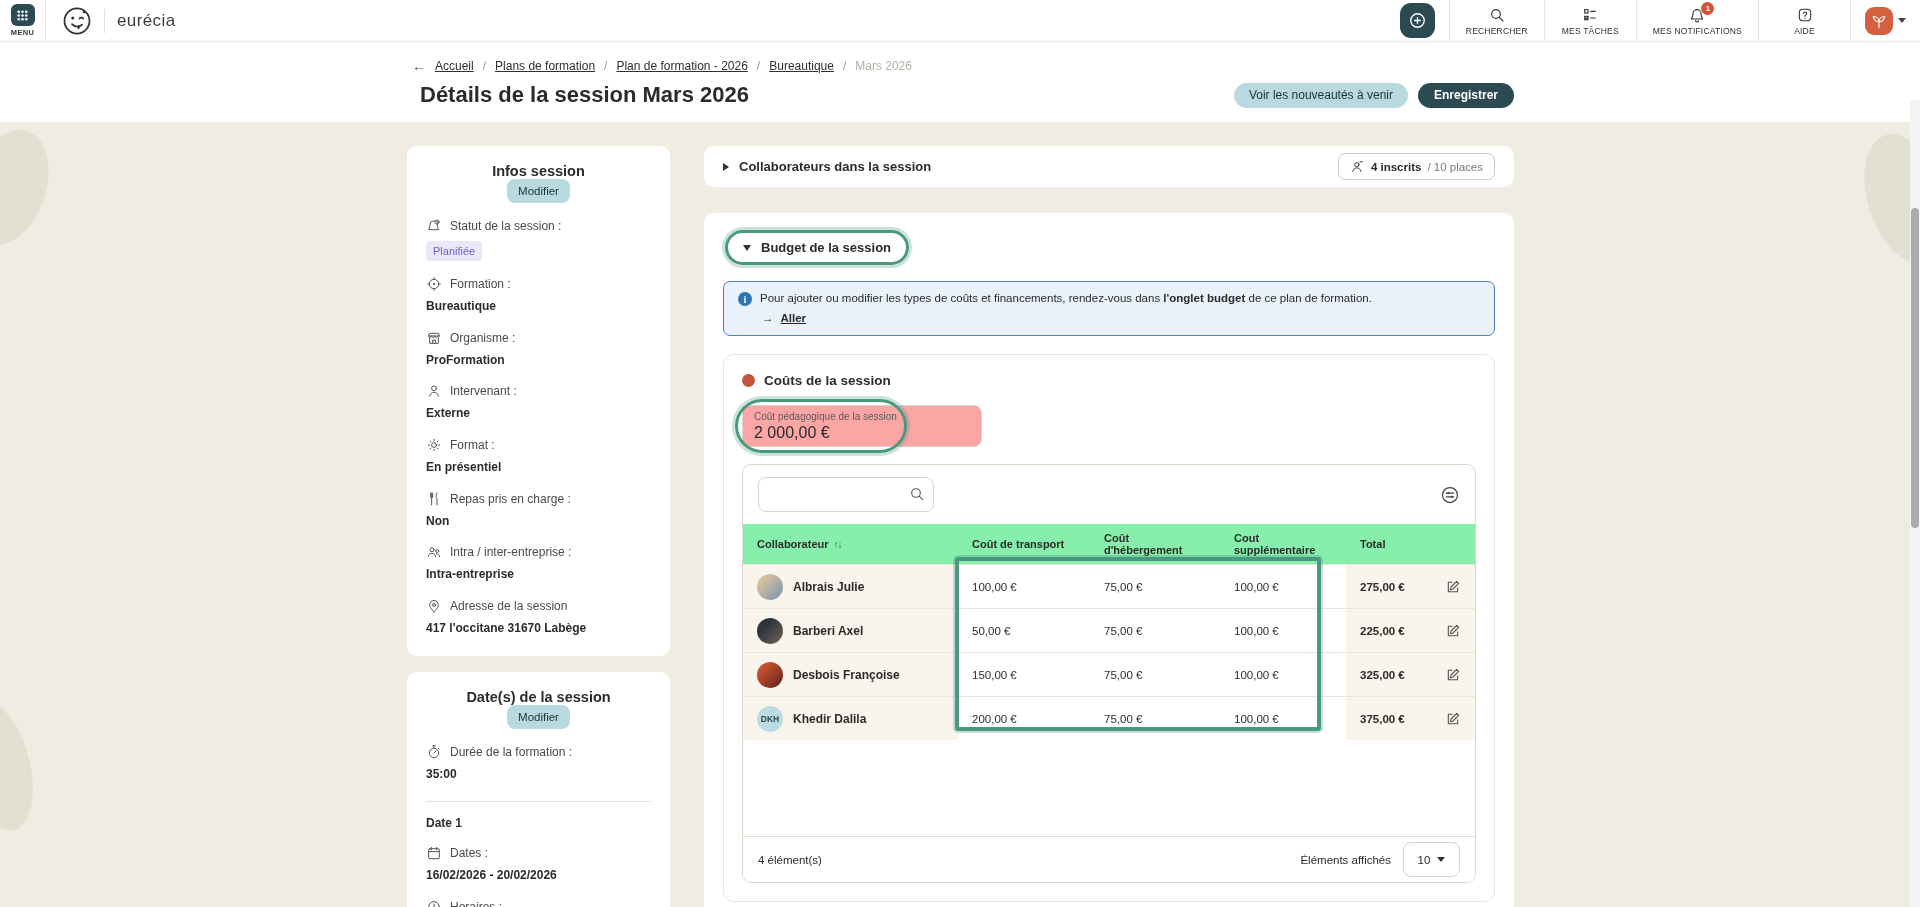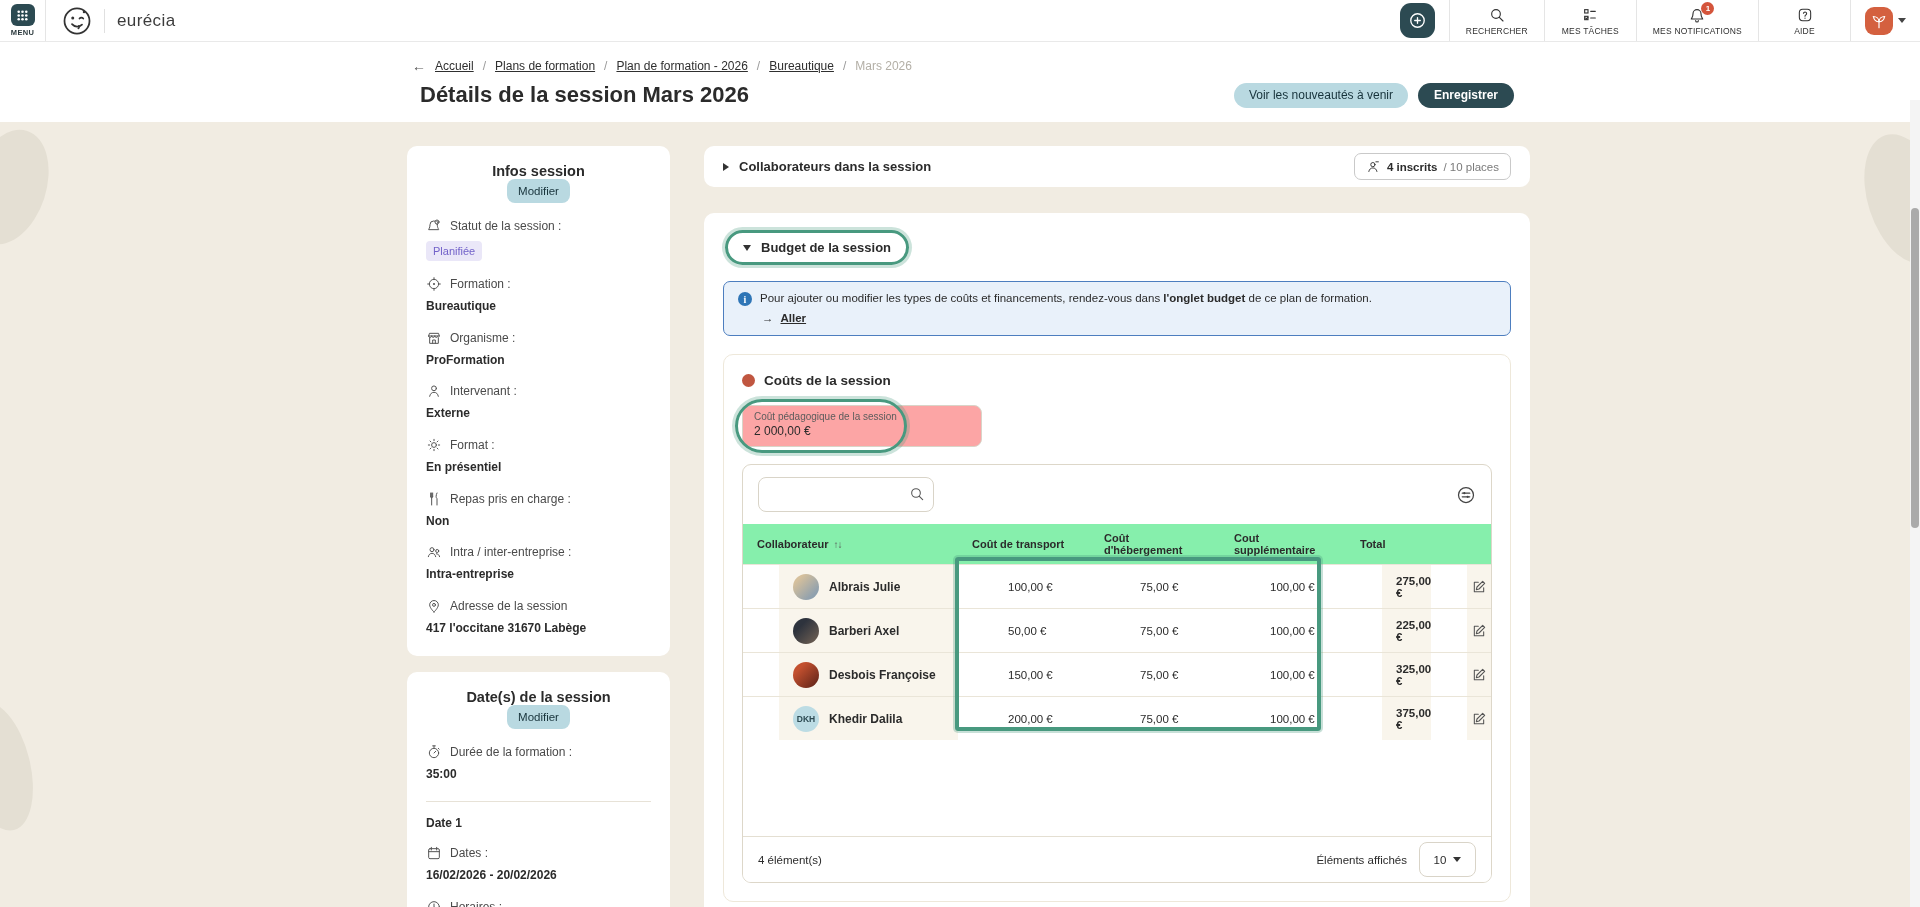--- a/index.html
+++ b/index.html
@@ -106,39 +106,39 @@
 
   .costs-card { margin-top:18px; border:1px solid #eee8da; border-radius:10px; padding:18px; }
   .costs-head { display:flex; align-items:center; gap:9px; }
   .red-dot { width:13px; height:13px; border-radius:50%; background:#c05640; }
   .costs-title { font-size:13.5px; font-weight:bold; color:#2b2b2b; }
 
   .ped-wrap { position:relative; margin-top:17px; width:240px; }
   .ped-input { width:240px; height:42px; border:1px solid #d9d4c8; border-radius:8px; background:#fca5a5;
                padding:5px 11px 0; cursor:text; }
   .ped-label { font-size:10px; color:#5c5c5c; }
-  .ped-value { font-size:12px; color:#2b2b2b; margin-top:2px; }
+  .ped-value { font-size:16px; color:#2b2b2b; margin-top:2px; }
   .ped-ring { position:absolute; left:-7px; top:-6px; width:172px; height:54px; border:3px solid #48997f;
               border-radius:27px; box-shadow:0 0 0 3px rgba(72,153,127,.28); pointer-events:none; }
 
   
   .table-wrap { position:relative; margin-top:17px; border:1px solid #ddd7c9; border-radius:9px; overflow:hidden; }
   .table-toolbar { display:flex; align-items:center; padding:12px 15px; }
   .search-box { position:relative; width:176px; height:35px; }
   .search-input { width:100%; height:100%; border:1px solid #d9d4c8; border-radius:8px; padding:0 32px 0 10px;
                   font-size:12px; font-family:inherit; background:#fff; }
   .search-ico { position:absolute; right:9px; top:9px; }
   .tbl-settings { margin-left:auto; cursor:pointer; display:flex; }
 
   .grid-row { display:grid; grid-template-columns:215px 132px 130px 126px 85px 1fr; align-items:center; }
   .thead { background:#86efac; height:40px; font-size:11px; font-weight:bold; color:#2b2b2b; }
   .thead > div { padding:0 14px; display:flex; align-items:center; gap:5px; }
   .sort-ico { font-size:10px; color:#555; cursor:pointer; letter-spacing:-1px; }
   .trow { height:44px; border-top:1px solid #eae5d8; font-size:11.5px; color:#2b2b2b; }
-  .cell { height:100%; display:flex; align-items:center; padding:0 14px; background:#f9f5ec;margin-left:36px; }
+  .cell { height:100%; display:flex; align-items:center; padding:0 14px; background:#f9f5ec; }
   .cell.white { background:#fff; }
   .cell-name { gap:10px; font-weight:bold; font-size:12px; }
   .cell-total { font-weight:bold; }
   .avatar { width:26px; height:26px; border-radius:50%; flex:0 0 auto; display:flex; align-items:center;
             justify-content:center; }
   .av0 { background:linear-gradient(135deg,#d6c09c 20%,#8fa0ae 80%); }
   .av1 { background:linear-gradient(135deg,#2e333d 30%,#6b5d52 90%); }
   .av2 { background:linear-gradient(135deg,#c3502f 25%,#6e2a1c 85%); }
   .av-init { background:#bcdce4; color:#2c4a52; font-size:8.5px; font-weight:bold; }
   .edit-cell { justify-content:center; padding:0; }

